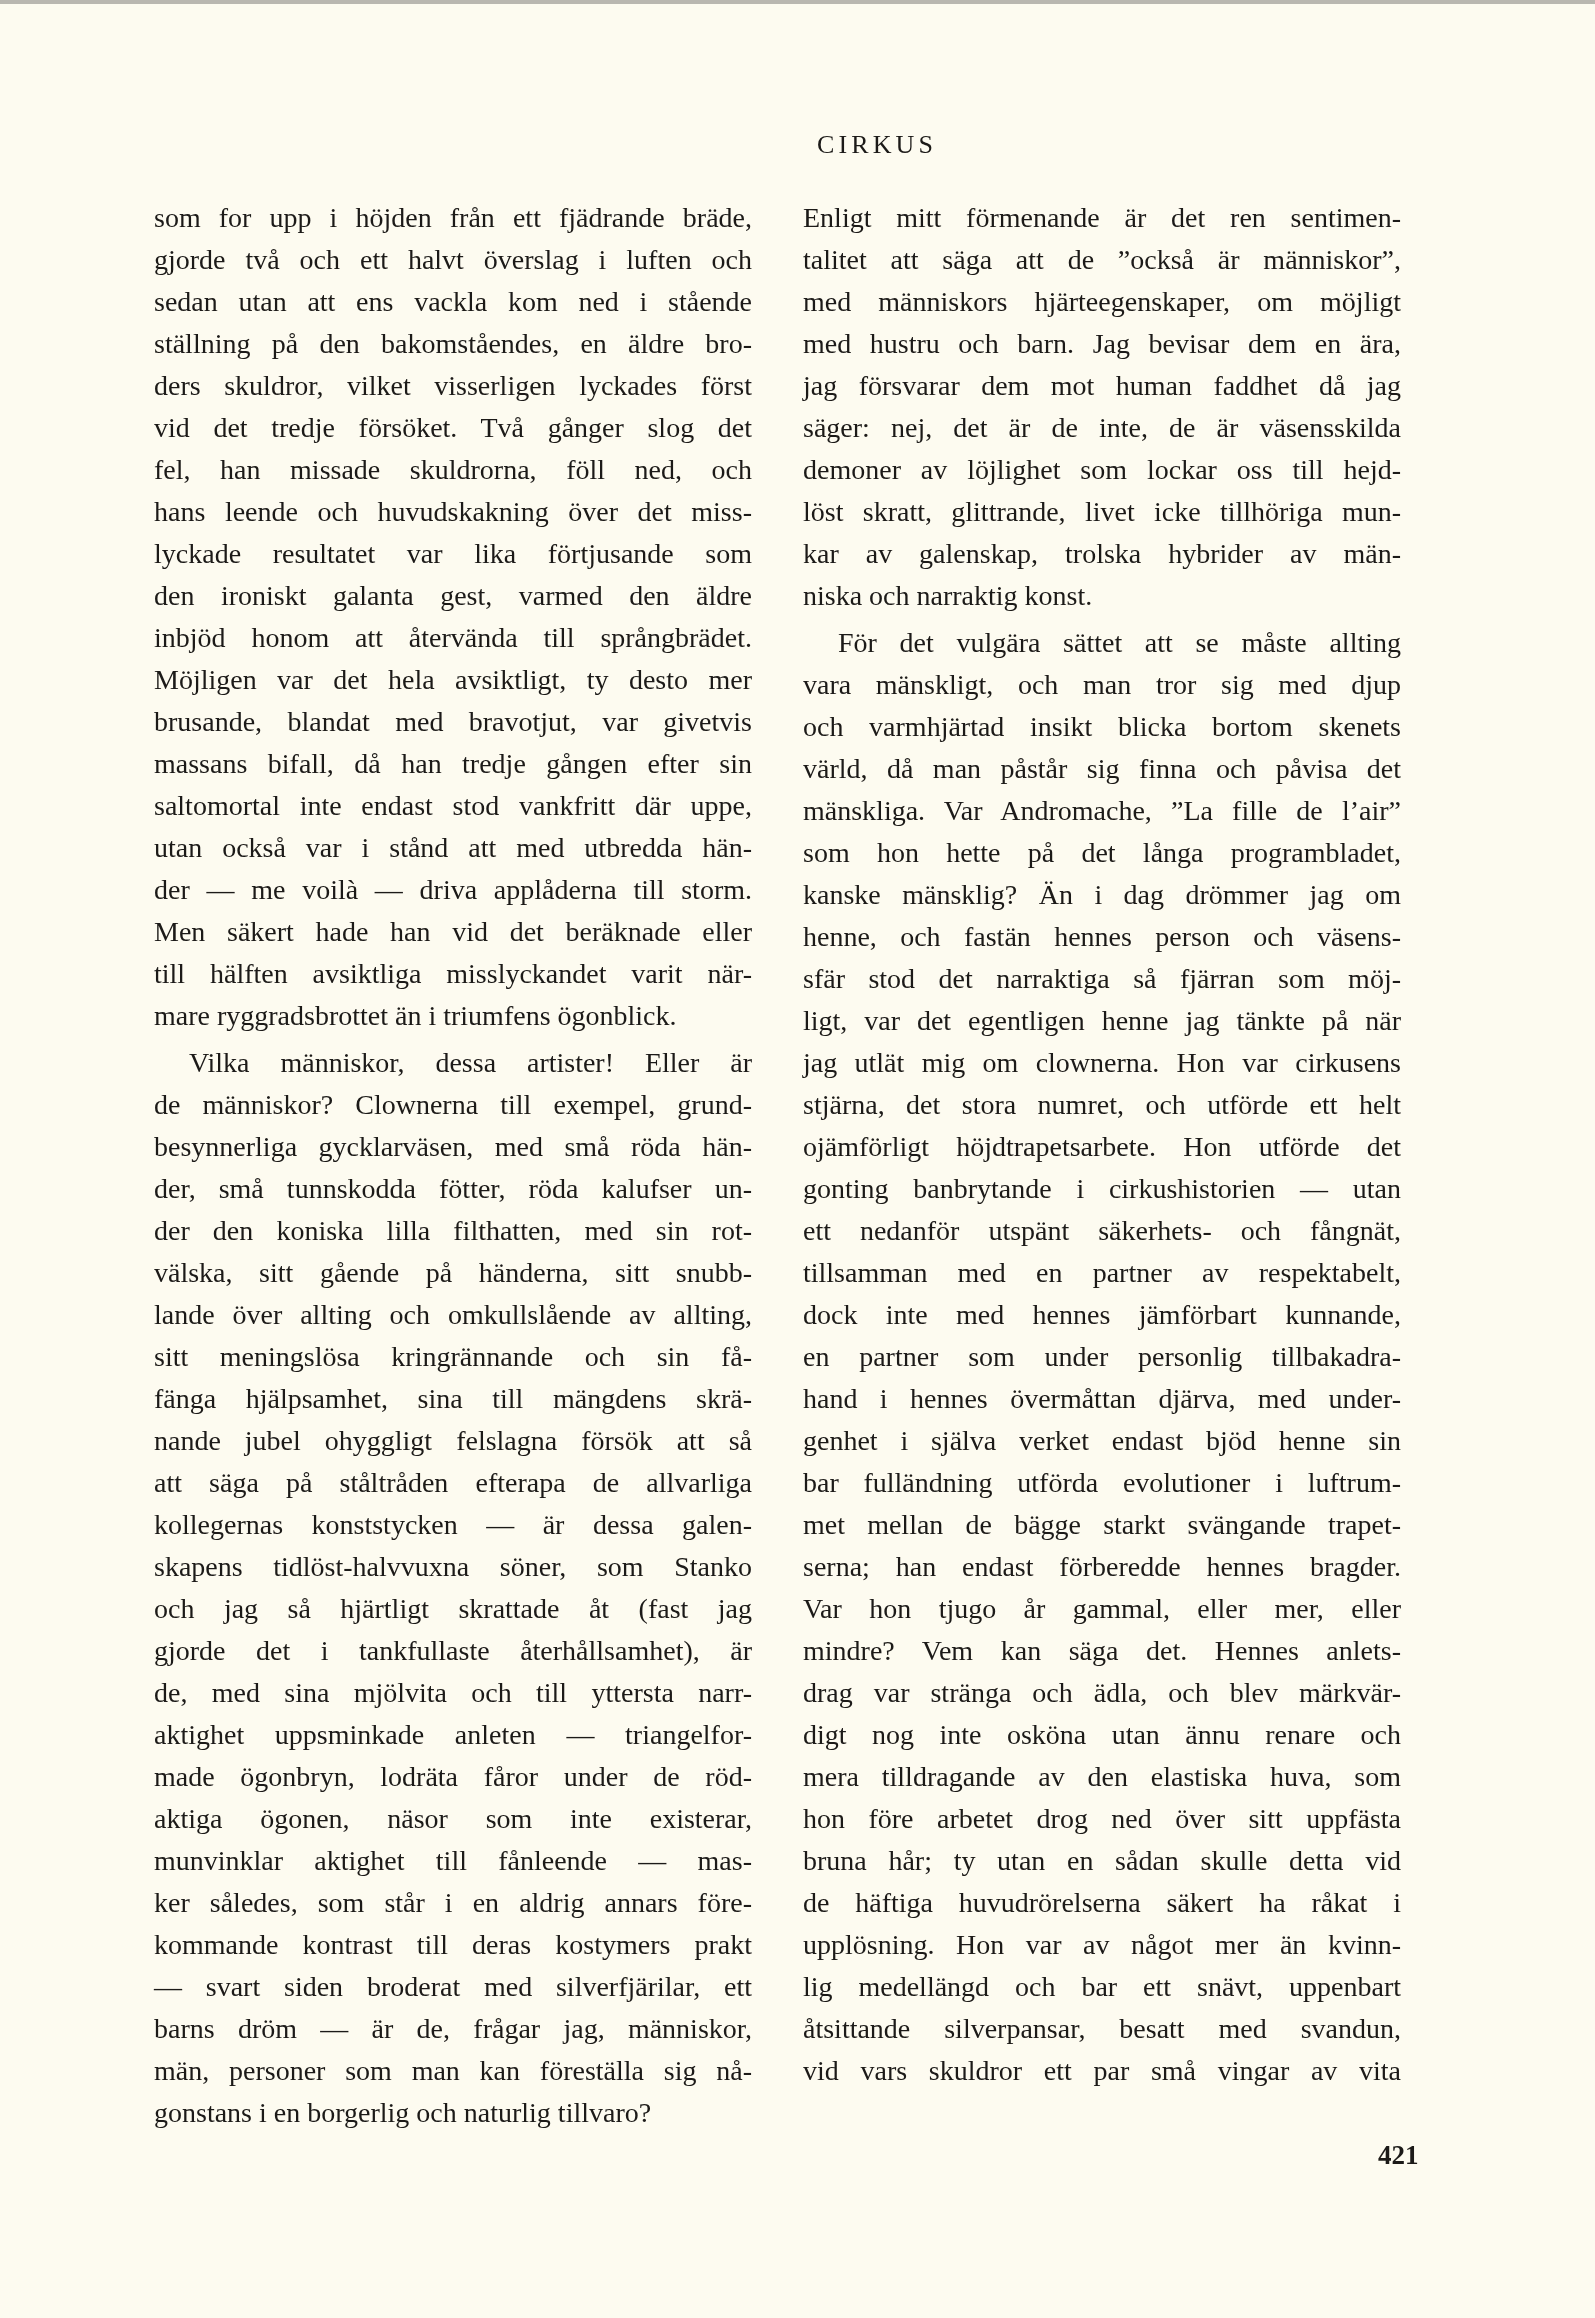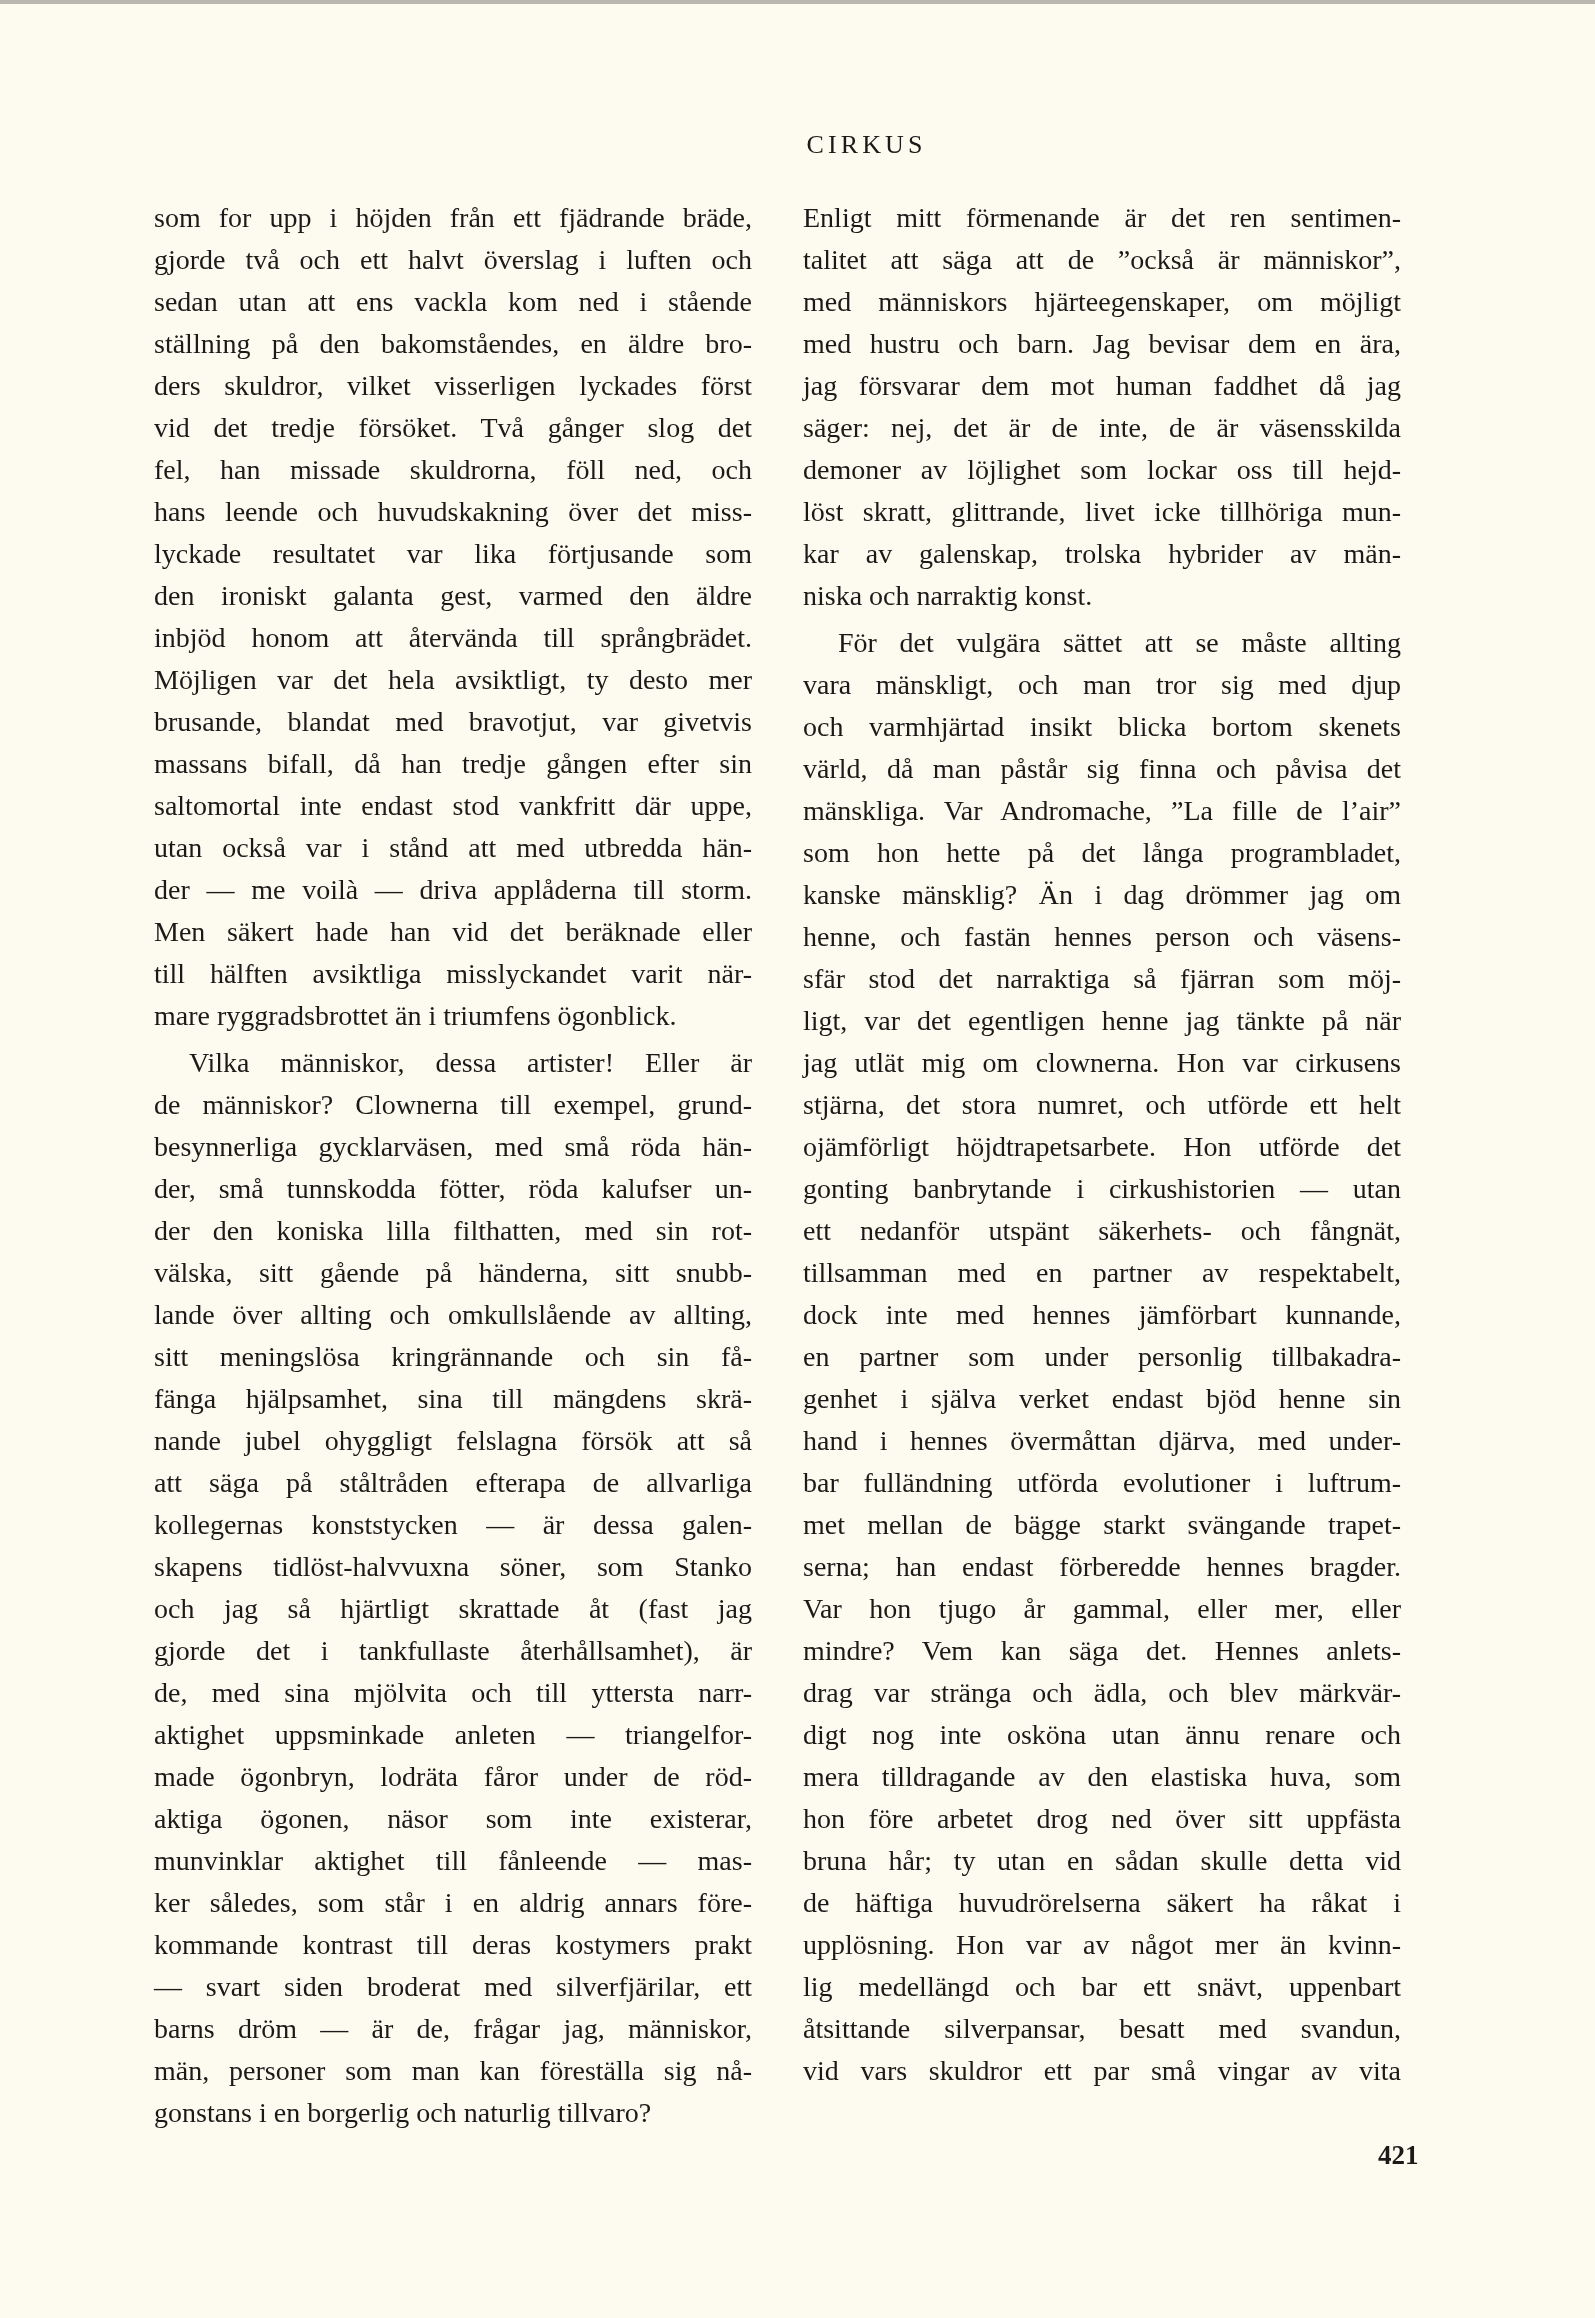--- a/index.html
+++ b/index.html
@@ -9,22 +9,22 @@
     position: relative;
     overflow: hidden;
     font-family: "DejaVu Serif", "Liberation Serif", serif;
     color: #1c1a18;
   }
   .top-strip {
     position: absolute; left: 0; top: 0; width: 1596px; height: 3.5px;
     background: #b9b7b0;
   }
   .running-head {
-    position: absolute; top: 130px; left: 749px; width: 235px;
-    text-align: center;
+    position: absolute; top: 130px; left: 702px; width: 235px;
+    text-align: right;
     font-family: "Liberation Serif", serif;
     font-size: 26px; letter-spacing: 4.1px;
   }
   .column {
     position: absolute; top: 197px; width: 598px;
     font-family: "Liberation Serif", serif;
     font-size: 28px; line-height: 42px;
     text-align: justify;
   }
   .col-left { left: 154px; }
@@ -130,22 +130,22 @@
       <span class="line">sfär stod det narraktiga så fjärran som möj-</span>
       <span class="line">ligt, var det egentligen henne jag tänkte på när</span>
       <span class="line">jag utlät mig om clownerna. Hon var cirkusens</span>
       <span class="line">stjärna, det stora numret, och utförde ett helt</span>
       <span class="line">ojämförligt höjdtrapetsarbete. Hon utförde det</span>
       <span class="line">gonting banbrytande i cirkushistorien — utan</span>
       <span class="line">ett nedanför utspänt säkerhets- och fångnät,</span>
       <span class="line">tillsamman med en partner av respektabelt,</span>
       <span class="line">dock inte med hennes jämförbart kunnande,</span>
       <span class="line">en partner som under personlig tillbakadra-</span>
+      <span class="line">hand i hennes övermåttan djärva, med under-</span>
       <span class="line">genhet i själva verket endast bjöd henne sin</span>
-      <span class="line">hand i hennes övermåttan djärva, med under-</span>
       <span class="line">bar fulländning utförda evolutioner i luftrum-</span>
       <span class="line">met mellan de bägge starkt svängande trapet-</span>
       <span class="line">serna; han endast förberedde hennes bragder.</span>
       <span class="line">Var hon tjugo år gammal, eller mer, eller</span>
       <span class="line">mindre? Vem kan säga det. Hennes anlets-</span>
       <span class="line">drag var stränga och ädla, och blev märkvär-</span>
       <span class="line">digt nog inte osköna utan ännu renare och</span>
       <span class="line">mera tilldragande av den elastiska huva, som</span>
       <span class="line">hon före arbetet drog ned över sitt uppfästa</span>
       <span class="line">bruna hår; ty utan en sådan skulle detta vid</span>

